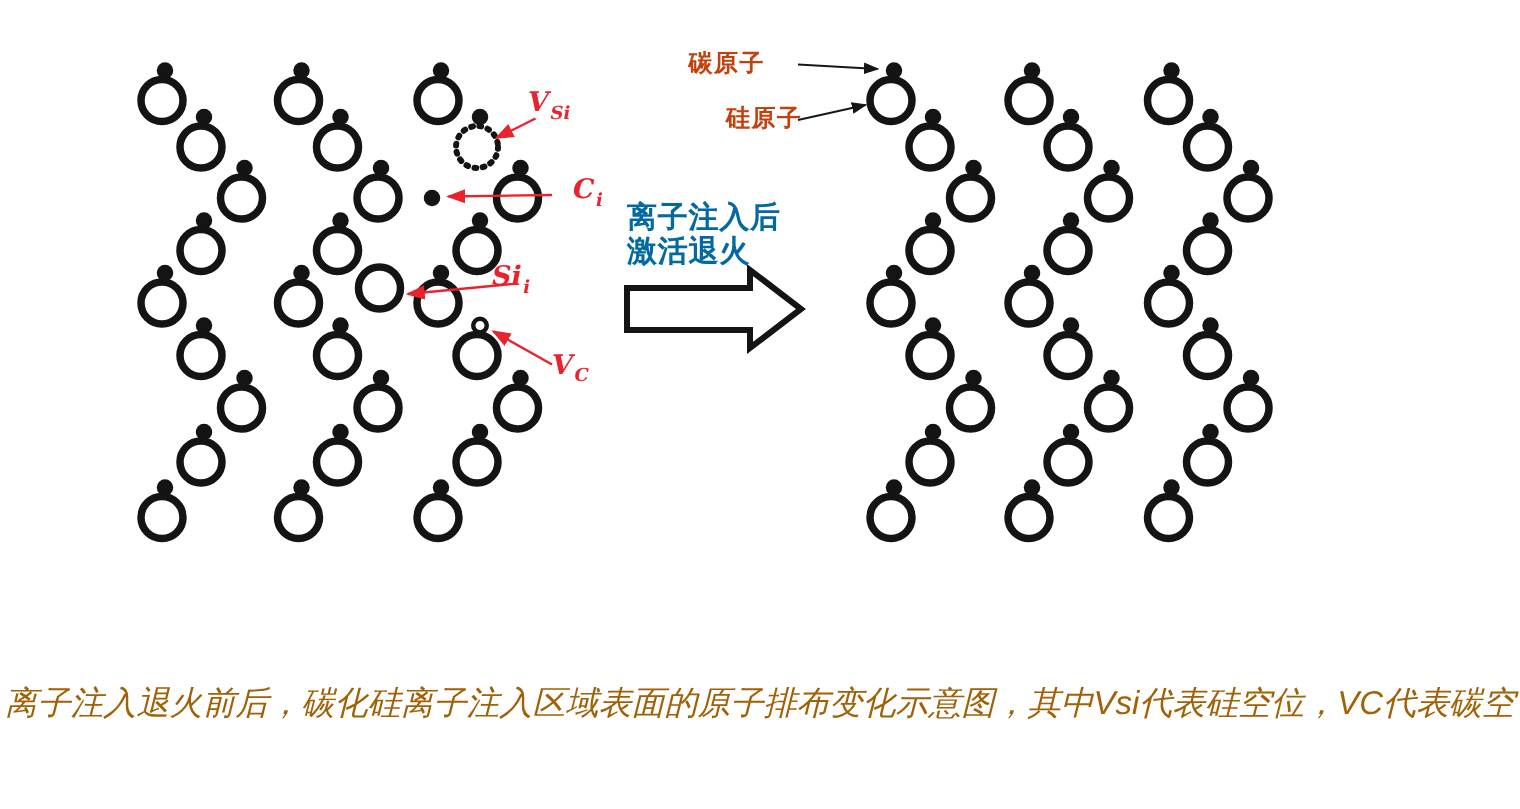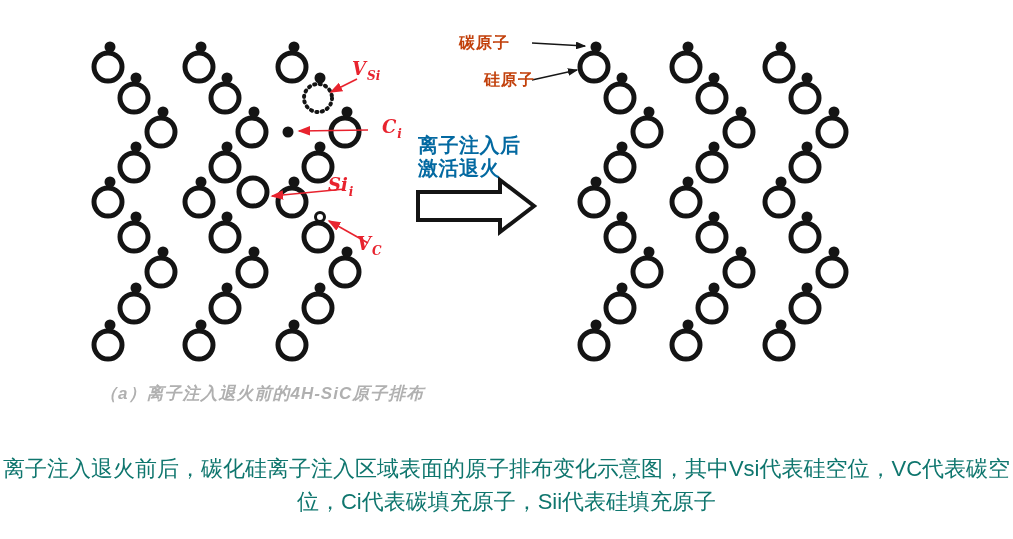--- a/index.html
+++ b/index.html
@@ -30,21 +30,21 @@
 
   .panel-caption{
     position:absolute;top:382px;color:#b0b0b0;font-style:italic;font-weight:600;
     font-size:17px;letter-spacing:1px;white-space:nowrap;
   }
   #cap-a{left:100px;}
   #cap-b{left:497px;}
 
   .bottom-caption{
     position:absolute;left:0;right:0;top:452px;text-align:center;
-    color:#0f766e;font-size:22px;line-height:33px;
+    color:#a16207;font-size:22px;line-height:33px;font-style:italic;
   }
 </style>
 </head>
 <body>
 
 <div class="stage">
 
   <div class="figure">
 
     <svg id="diagram-svg" width="1013" height="435" viewBox="0 0 1013 435">
@@ -179,32 +179,30 @@
       <g id="g-leg">
           <line x1="532" y1="43" x2="585" y2="46" stroke="#161616" stroke-width="1.3" marker-end="url(#m-black)"></line>
           <line x1="532" y1="80" x2="577" y2="70" stroke="#161616" stroke-width="1.3" marker-end="url(#m-black)"></line>
         </g>
       <polygon id="process-arrow" points="418,192 500,192 500,180 534,206 500,232 500,220 418,220"></polygon>
     </svg>
 
     <div class="defect-label" style="left: 352px; top: 60px;"><span>V</span><sub>Si</sub></div>
     <div class="defect-label" style="left: 382px; top: 118px;"><span>C</span><sub>i</sub></div>
     <div class="defect-label" style="left: 328px; top: 176px;"><span>Si</span><sub>i</sub></div>
-    <div class="defect-label" style="left: 357px; top: 235px;"><span>V</span><sub>C</sub></div>
+    <div class="defect-label" style="left: 368px; top: 235px;"><span>V</span><sub>C</sub></div>
 
     <div class="legend-label" style="left: 459px; top: 34px;">碳原子</div>
     <div class="legend-label" style="left: 484px; top: 71px;">硅原子</div>
 
     <div class="process-text">
       <div>离子注入后</div>
       <div>激活退火</div>
     </div>
 
-    <div class="panel-caption" id="cap-a">（a）离子注入退火前的4H-SiC原子排布</div>
 
   </div>
 
   <div class="bottom-caption">
     <div>离子注入退火前后，碳化硅离子注入区域表面的原子排布变化示意图，其中Vsi代表硅空位，VC代表碳空</div>
-    <div>位，Ci代表碳填充原子，Sii代表硅填充原子</div>
   </div>
 
 </div>
 
 </body></html>

